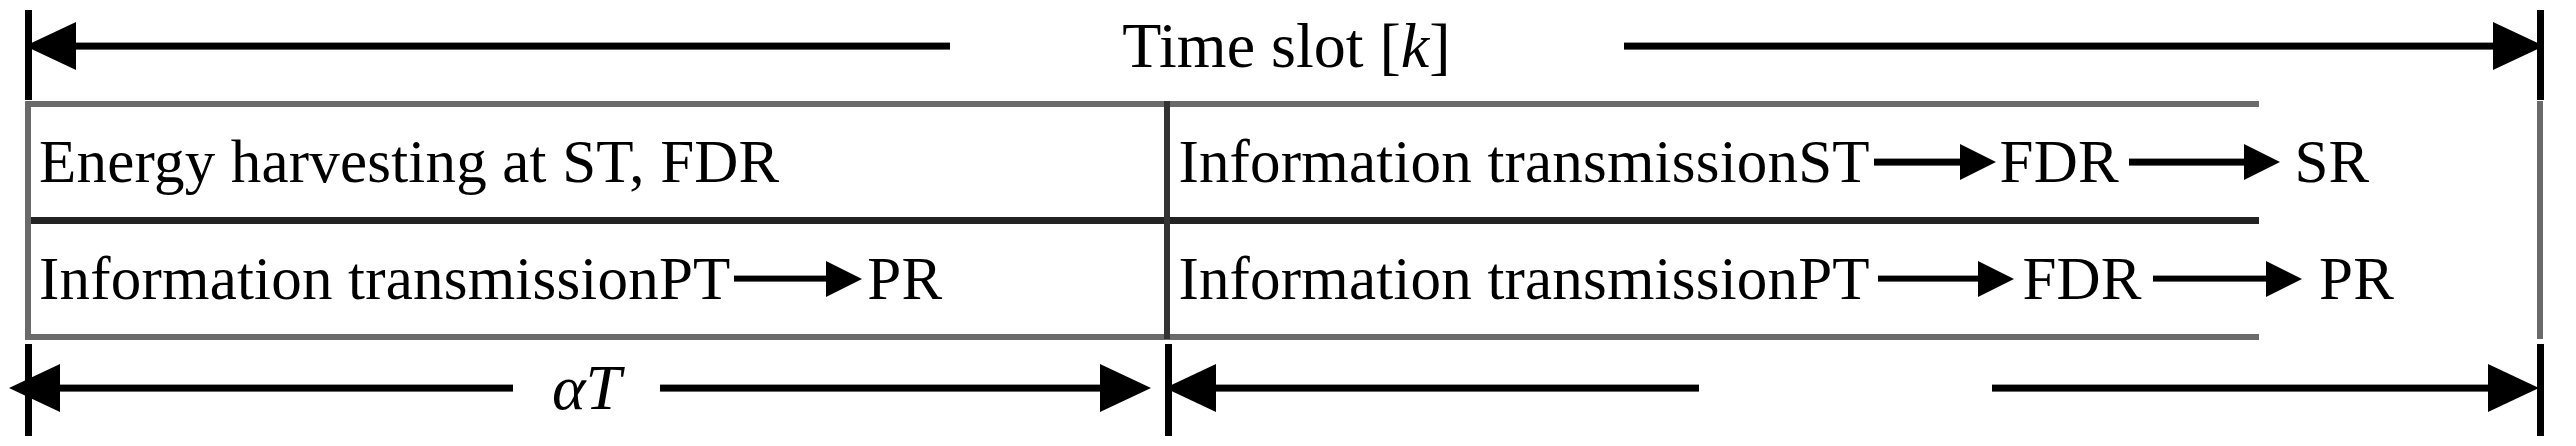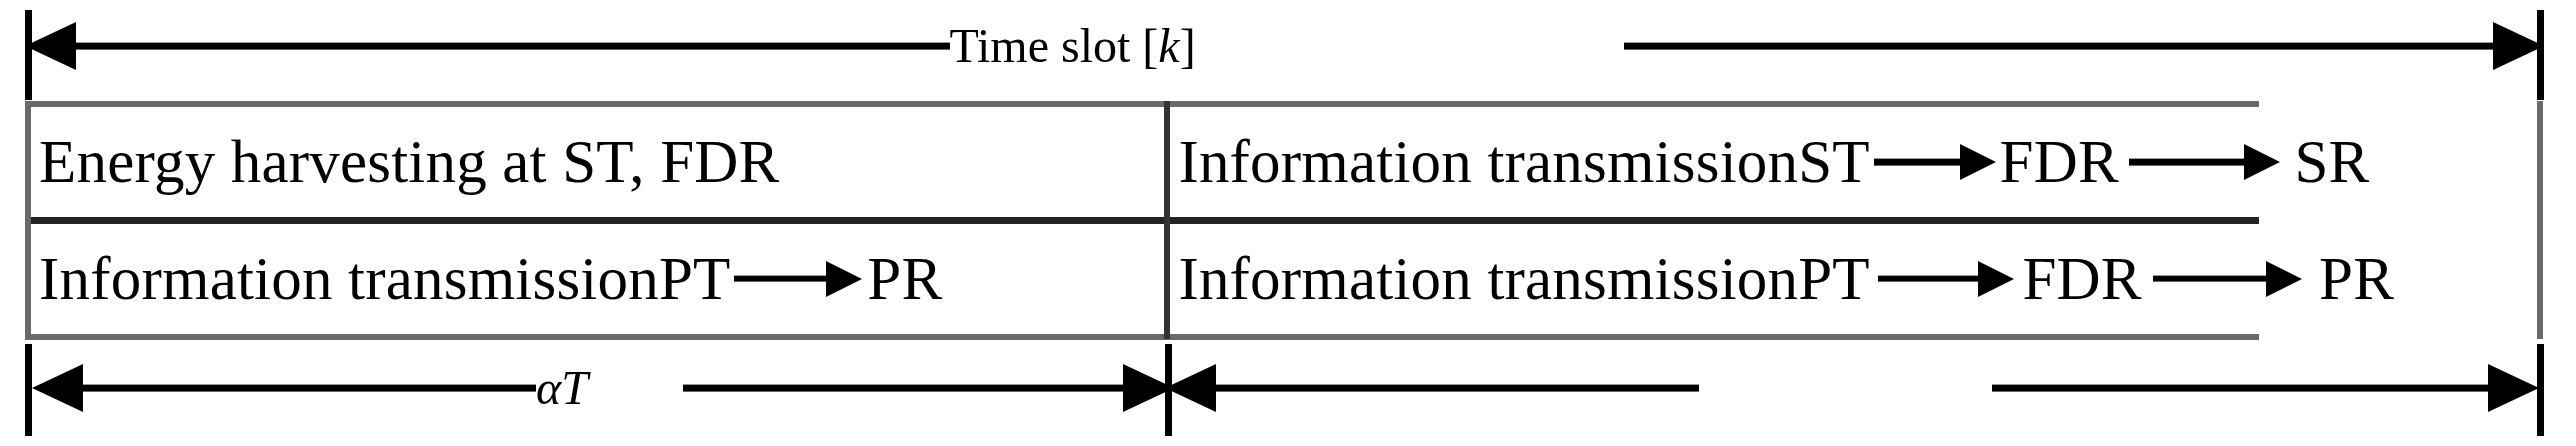--- a/index.html
+++ b/index.html
@@ -124,28 +124,28 @@
     border-top: 24.4px solid transparent;
     border-bottom: 24.4px solid transparent;
   }
   .measure .ah-left  { border-right: 51px solid #000000; }
   .measure .ah-right { border-left:  51px solid #000000; }
 
   .measure .mlabel {
     position: absolute;
     top: 50%;
     transform: translateY(-50%);
-    text-align: left;
-    font-size: 48px;
+    text-align: center;
+    font-size: 64px;
     line-height: 1;
     white-space: nowrap;
   }
 
   #measure-top    { left: 25.4px;   top: 2px;   width: 2518px; }
-  #measure-alpha  { left: 32px;   top: 344px; width: 1145px; }
+  #measure-alpha  { left: 9px;   top: 344px; width: 1145px; }
   #measure-rest   { left: 1165px; top: 344px; width: 1379px; }
 
   .it { font-style: italic; }
   .up { font-style: normal; }
 </style>
 </head>
 <body>
 
 <div id="frame">
 

